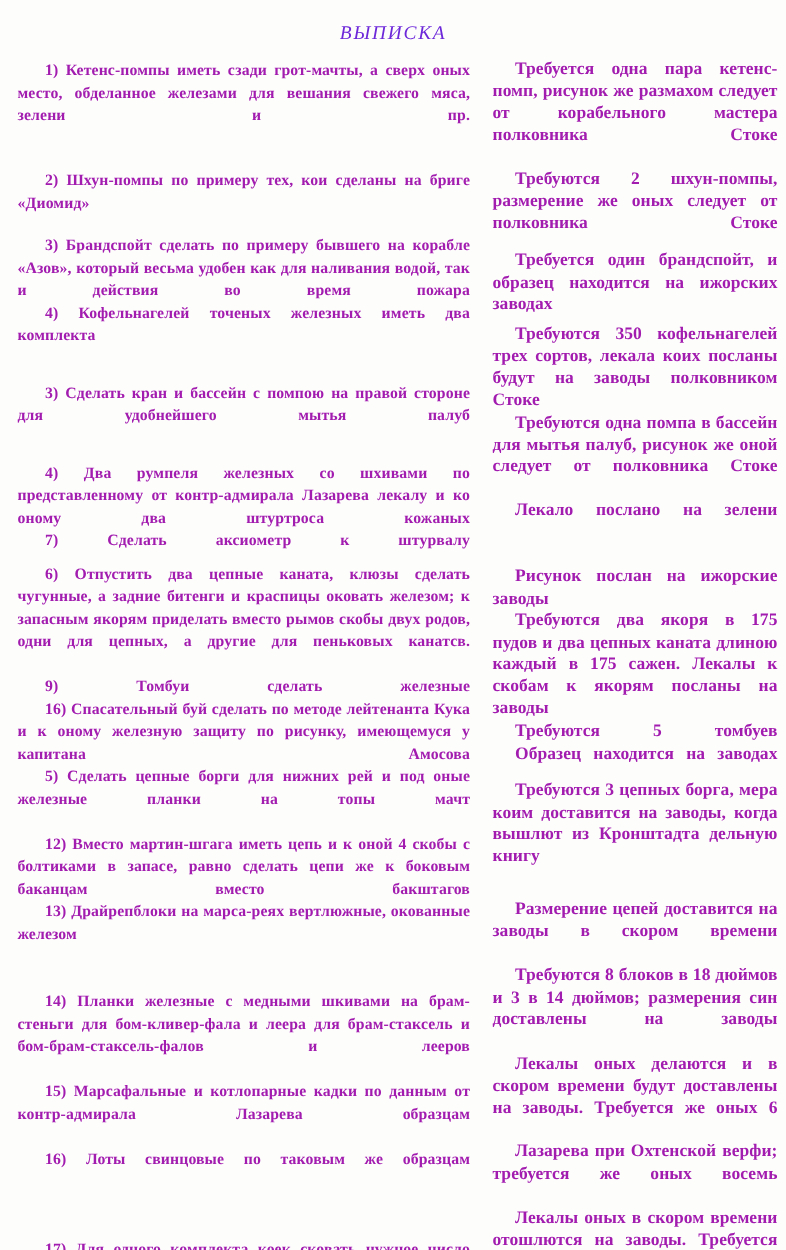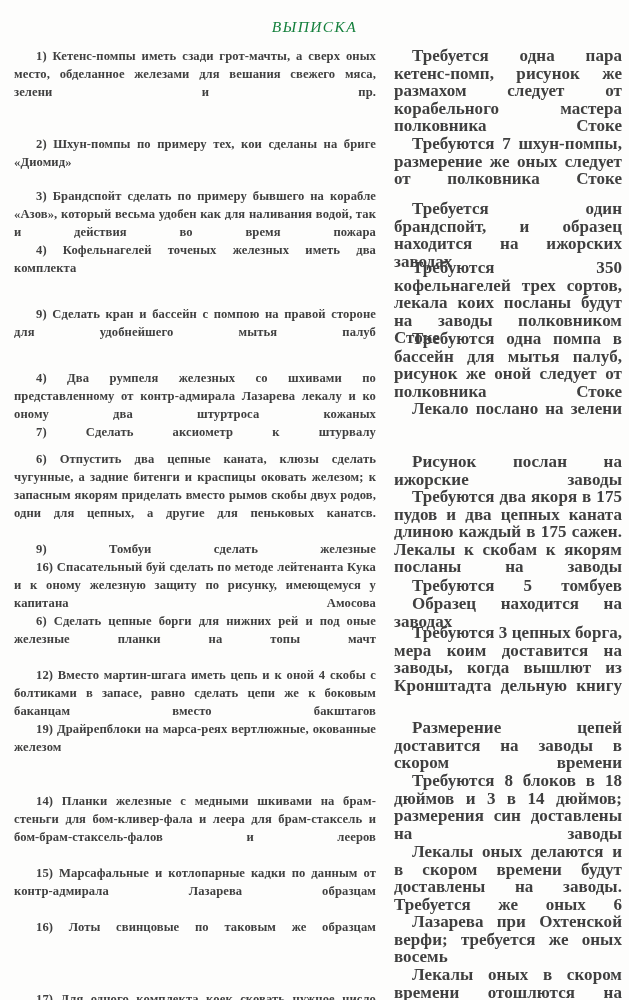--- a/index.html
+++ b/index.html
@@ -27,21 +27,21 @@
   .title {
     position: absolute;
     top: 18px;
     left: 0;
     width: 629px;
     text-align: center;
     font-style: italic;
     font-size: 15.5px;
     letter-spacing: 1.4px;
     font-weight: 400;
-    color: #15803d;
+    color: #6d28d9;
   }
 
   .columns {
     position: absolute;
     top: 44px;
     left: 0;
     width: 629px;
     height: 956px;
   }
 
@@ -57,33 +57,33 @@
     left: 394px;
     width: 228px;
   }
 
   .para {
     position: absolute;
     left: 0;
     text-align: justify;
     text-justify: inter-word;
     font-weight: 700;
-    color: #404040;
+    color: #a21caf;
     margin: 0;
   }
   .col-left .para {
     width: 362px;
     font-size: 12.6px;
     line-height: 18.0px;
     text-indent: 22px;
     letter-spacing: 0.1px;
   }
   .col-right .para {
     width: 228px;
-    font-size: 17px;
+    font-size: 14px;
     line-height: 17.6px;
     text-indent: 18px;
     letter-spacing: 0.05px;
   }
 
   
   .para::after {
     content: "";
     display: inline-block;
     width: 100%;
@@ -96,38 +96,38 @@
 
   <div class="title">ВЫПИСКА</div>
 
   <div class="columns">
 
     <div class="col col-left">
       <p class="para" style="top:3px">1)  Кетенс-помпы   иметь сзади    грот-мачты,   а сверх оных место, обделанное железами для вешания свежего мяса, зелени и пр.</p>
       <p class="para" style="top:91px">2)  Шхун-помпы по примеру тех, кои сделаны на бриге «Диомид»</p>
       <p class="para" style="top:143px">3)  Брандспойт сделать  по примеру бывшего  на корабле «Азов», который весьма   удобен как  для наливания водой, так  и  действия  во  время пожара</p>
       <p class="para" style="top:197px">4)  Кофельнагелей  точеных  железных  иметь  два комплекта</p>
-      <p class="para" style="top:261px">9)  Сделать  кран и бассейн  с помпою  на правой стороне для удобнейшего мытья палуб</p>
+      <p class="para" style="top:261px">3)  Сделать  кран и бассейн  с помпою  на правой стороне для удобнейшего мытья палуб</p>
       <p class="para" style="top:325px">4)  Два  румпеля  железных  со  шхивами  по представленному  от  контр-адмирала  Лазарева  лекалу и ко оному два штуртроса кожаных</p>
       <p class="para" style="top:379px">7)  Сделать аксиометр  к  штурвалу</p>
       <p class="para" style="top:406px">6)  Отпустить  два  цепные  каната,  клюзы  сделать  чугунные,  а  задние  битенги  и  краспицы оковать  железом;  к  запасным  якорям  приделать вместо  рымов  скобы  двух  родов,  одни  для  цепных,  а  другие  для  пеньковых  канатсв.</p>
       <p class="para" style="top:496px">9)  Томбуи сделать  железные</p>
       <p class="para" style="top:514px">16)  Спасательный  буй сделать    по методе лейтенанта  Кука и к оному  железную защиту по рисунку,  имеющемуся  у капитана  Амосова</p>
-      <p class="para" style="top:568px">6)  Сделать  цепные  борги  для  нижних  рей и под оные железные планки на топы мачт</p>
+      <p class="para" style="top:568px">5)  Сделать  цепные  борги  для  нижних  рей и под оные железные планки на топы мачт</p>
       <p class="para" style="top:622px">12)  Вместо мартин-шгага  иметь цепь  и  к  оной 4  скобы с болтиками в запасе,  равно сделать цепи же к боковым баканцам вместо бакштагов</p>
-      <p class="para" style="top:676px">19)  Драйрепблоки  на  марса-реях   вертлюжные, окованные  железом</p>
+      <p class="para" style="top:676px">13)  Драйрепблоки  на  марса-реях   вертлюжные, окованные  железом</p>
       <p class="para" style="top:748px">14)  Планки  железные с  медными   шкивами  на брам-стеньги    для  бом-кливер-фала и леера    для брам-стаксель  и  бом-брам-стаксель-фалов    и  лееров</p>
       <p class="para" style="top:820px">15)  Марсафальные   и   котлопарные   кадки   по данным от контр-адмирала Лазарева образцам</p>
       <p class="para" style="top:874px">16)  Лоты  свинцовые  по  таковым  же  образцам</p>
       <p class="para" style="top:946px">17)  Для  одного  комплекта  коек  сковать  нужное число железных колец для шкентросов</p>
     </div>
 
     <div class="col col-right">
       <p class="para" style="top:3px">Требуется  одна пара   кетенс-помп,  рисунок  же  размахом следует  от корабельного   мастера   полковника Стоке</p>
-      <p class="para" style="top:91px">Требуются  7 шхун-помпы, размерение же  оных следует от полковника  Стоке</p>
+      <p class="para" style="top:91px">Требуются  2 шхун-помпы, размерение же  оных следует от полковника  Стоке</p>
       <p class="para" style="top:156px">Требуется      один   брандспойт, и образец  находится на ижорских  заводах</p>
       <p class="para" style="top:215px">Требуются  350  кофельнагелей  трех    сортов,    лекала коих посланы будут на заводы  полковником  Стоке</p>
       <p class="para" style="top:286px">Требуются   одна помпа в бассейн   для   мытья  палуб, рисунок  же  оной следует от полковника  Стоке</p>
       <p class="para" style="top:356px">Лекало посланo на зелени</p>
       <p class="para" style="top:409px">Рисунок  послан   на  ижорские  заводы</p>
       <p class="para" style="top:444px">Требуются   два   якоря  в 175 пудов и два цепных каната длиною  каждый  в 175 сажен.   Лекалы   к скобам к якорям посланы на заводы</p>
       <p class="para" style="top:533px">Требуются  5  томбуев</p>
       <p class="para" style="top:551px">Образец находится  на заводах</p>
       <p class="para" style="top:580px">Требуются  3 цепных борга,  мера коим доставится на заводы,   когда   вышлют   из Кронштадта  дельную  книгу</p>
       <p class="para" style="top:675px">Размерение   цепей   доставится   на  заводы   в  скором времени</p>

